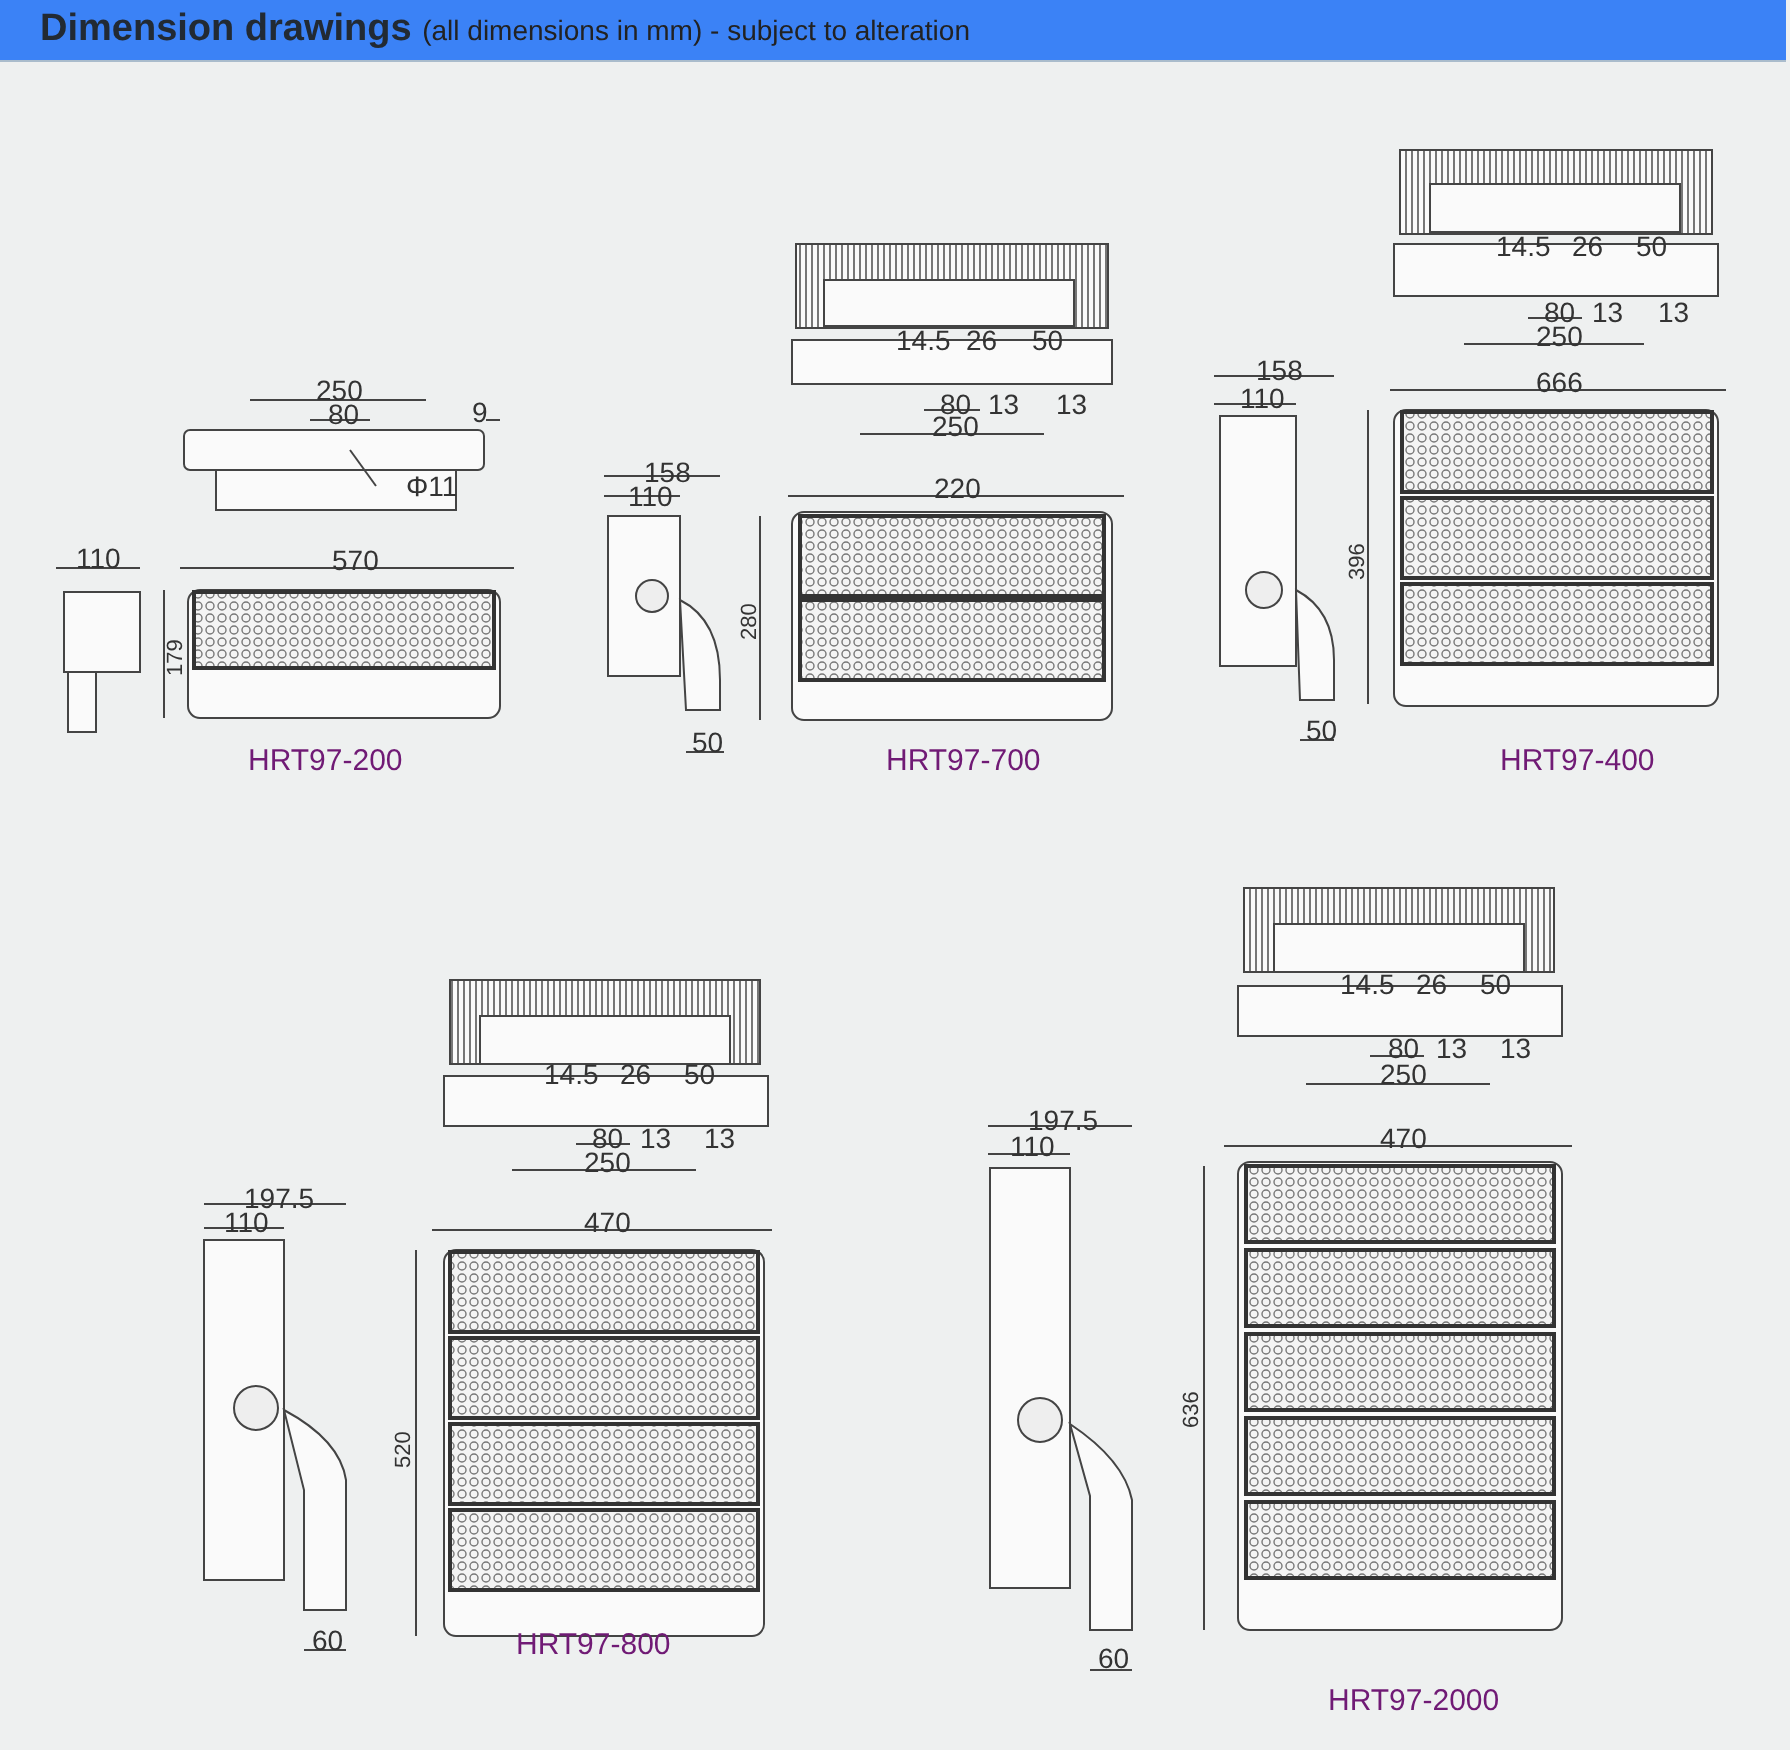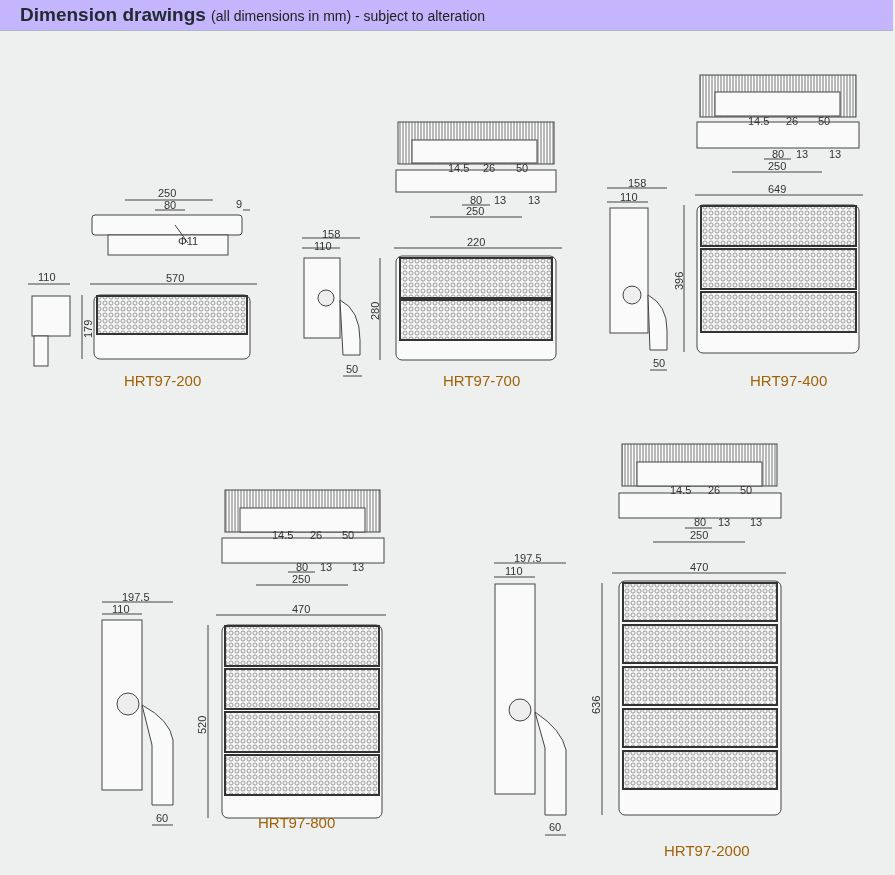--- a/index.html
+++ b/index.html
@@ -1,22 +1,22 @@
 <!DOCTYPE html>
 <html><head>
 <meta charset="utf-8">
 <style>
   html,body{margin:0;padding:0;}
   body{width:895px;height:875px;background:#eef0f0;font-family:"Liberation Sans",sans-serif;position:relative;overflow:hidden;}
-  .header{position:absolute;left:0;top:0;width:893px;height:30px;background:#c4b5fd;border-bottom:1px solid #aabccc;}
+  .header{position:absolute;left:0;top:0;width:893px;height:30px;background:#3b82f6;border-bottom:1px solid #aabccc;}
   .header .title{position:absolute;left:20px;top:4px;font-size:19px;font-weight:bold;color:#222a33;}
   .header .sub{font-size:14px;font-weight:normal;color:#222;}
   svg{position:absolute;left:0;top:0;}
-  .lbl{position:absolute;font-size:15px;color:#a16207;white-space:nowrap;}
-  .dim{position:absolute;font-size:11px;color:#333;white-space:nowrap;}
+  .lbl{position:absolute;font-size:15px;color:#701a75;white-space:nowrap;}
+  .dim{position:absolute;font-size:14px;color:#333;white-space:nowrap;}
   .vdim{position:absolute;font-size:11px;color:#333;transform:rotate(-90deg);transform-origin:left top;white-space:nowrap;}
 </style>
 </head>
 <body>
 
 <div class="header">
   <div class="title"><span>Dimension drawings</span> <span class="sub">(all dimensions in mm) - subject to alteration</span></div>
 </div>
 
 <svg width="895" height="875">
@@ -148,21 +148,21 @@
       <rect x="623" y="667" width="154" height="38" fill="url(#leds)" stroke="#333" stroke-width="2"></rect>
       <rect x="623" y="709" width="154" height="38" fill="url(#leds)" stroke="#333" stroke-width="2"></rect>
       <rect x="623" y="751" width="154" height="38" fill="url(#leds)" stroke="#333" stroke-width="2"></rect>
     </g>
   </g>
 </svg>
 
 <div class="dim" style="left:158px;top:187px">250</div>
 <div class="dim" style="left:164px;top:199px">80</div>
 <div class="dim" style="left:236px;top:198px">9</div>
-<div class="dim" style="left:178px;top:235px">Φ11</div>
+<div class="dim" style="left:203px;top:235px">Φ11</div>
 <div class="dim" style="left:38px;top:271px">110</div>
 <div class="dim" style="left:166px;top:272px">570</div>
 <div class="vdim" style="left:82px;top:338px">179</div>
 <div class="lbl" style="left:124px;top:372px">HRT97-200</div>
 
 <div class="dim" style="left:448px;top:162px">14.5</div>
 <div class="dim" style="left:483px;top:162px">26</div>
 <div class="dim" style="left:516px;top:162px">50</div>
 <div class="dim" style="left:470px;top:194px">80</div>
 <div class="dim" style="left:494px;top:194px">13</div>
@@ -178,21 +178,21 @@
 <div class="dim" style="left:748px;top:115px">14.5</div>
 <div class="dim" style="left:786px;top:115px">26</div>
 <div class="dim" style="left:818px;top:115px">50</div>
 <div class="dim" style="left:772px;top:148px">80</div>
 <div class="dim" style="left:796px;top:148px">13</div>
 <div class="dim" style="left:768px;top:160px">250</div>
 <div class="dim" style="left:829px;top:148px">13</div>
 <div class="dim" style="left:628px;top:177px">158</div>
 <div class="dim" style="left:620px;top:191px">110</div>
 <div class="dim" style="left:653px;top:357px">50</div>
-<div class="dim" style="left:768px;top:183px">649</div>
+<div class="dim" style="left:768px;top:183px">666</div>
 <div class="vdim" style="left:673px;top:290px">396</div>
 <div class="lbl" style="left:750px;top:372px">HRT97-400</div>
 
 <div class="dim" style="left:272px;top:529px">14.5</div>
 <div class="dim" style="left:310px;top:529px">26</div>
 <div class="dim" style="left:342px;top:529px">50</div>
 <div class="dim" style="left:296px;top:561px">80</div>
 <div class="dim" style="left:320px;top:561px">13</div>
 <div class="dim" style="left:292px;top:573px">250</div>
 <div class="dim" style="left:352px;top:561px">13</div>

